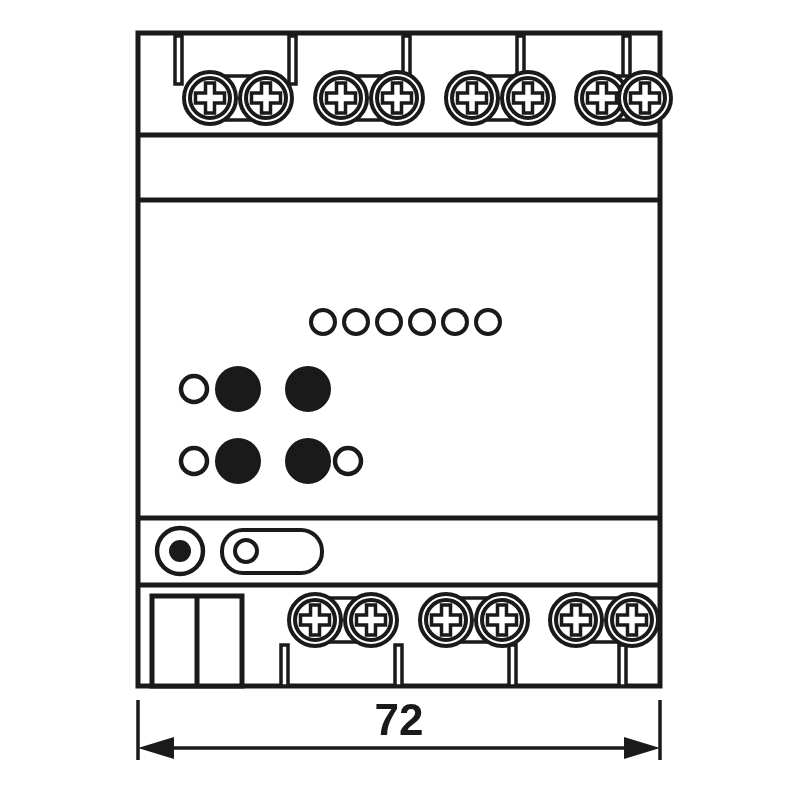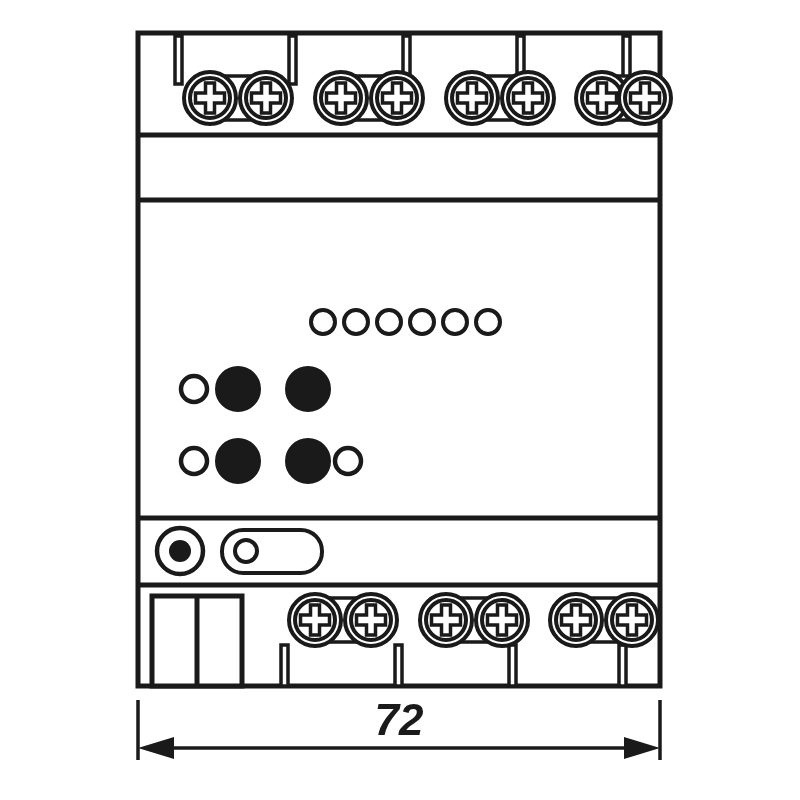--- a/index.html
+++ b/index.html
@@ -11,21 +11,20 @@
   body {
     width: 800px;
     height: 800px;
     overflow: hidden;
     font-family: "Liberation Sans", sans-serif;
   }
   #drawing-root {
     position: relative;
     width: 728px;
     height: 800px;
-    font-style: italic;
   }
   svg#device-drawing {
     display: block;
     width: 800px;
     height: 800px;
   }
   .outline {
     fill: #ffffff;
     stroke: #1a1a1a;
     stroke-width: 5;

